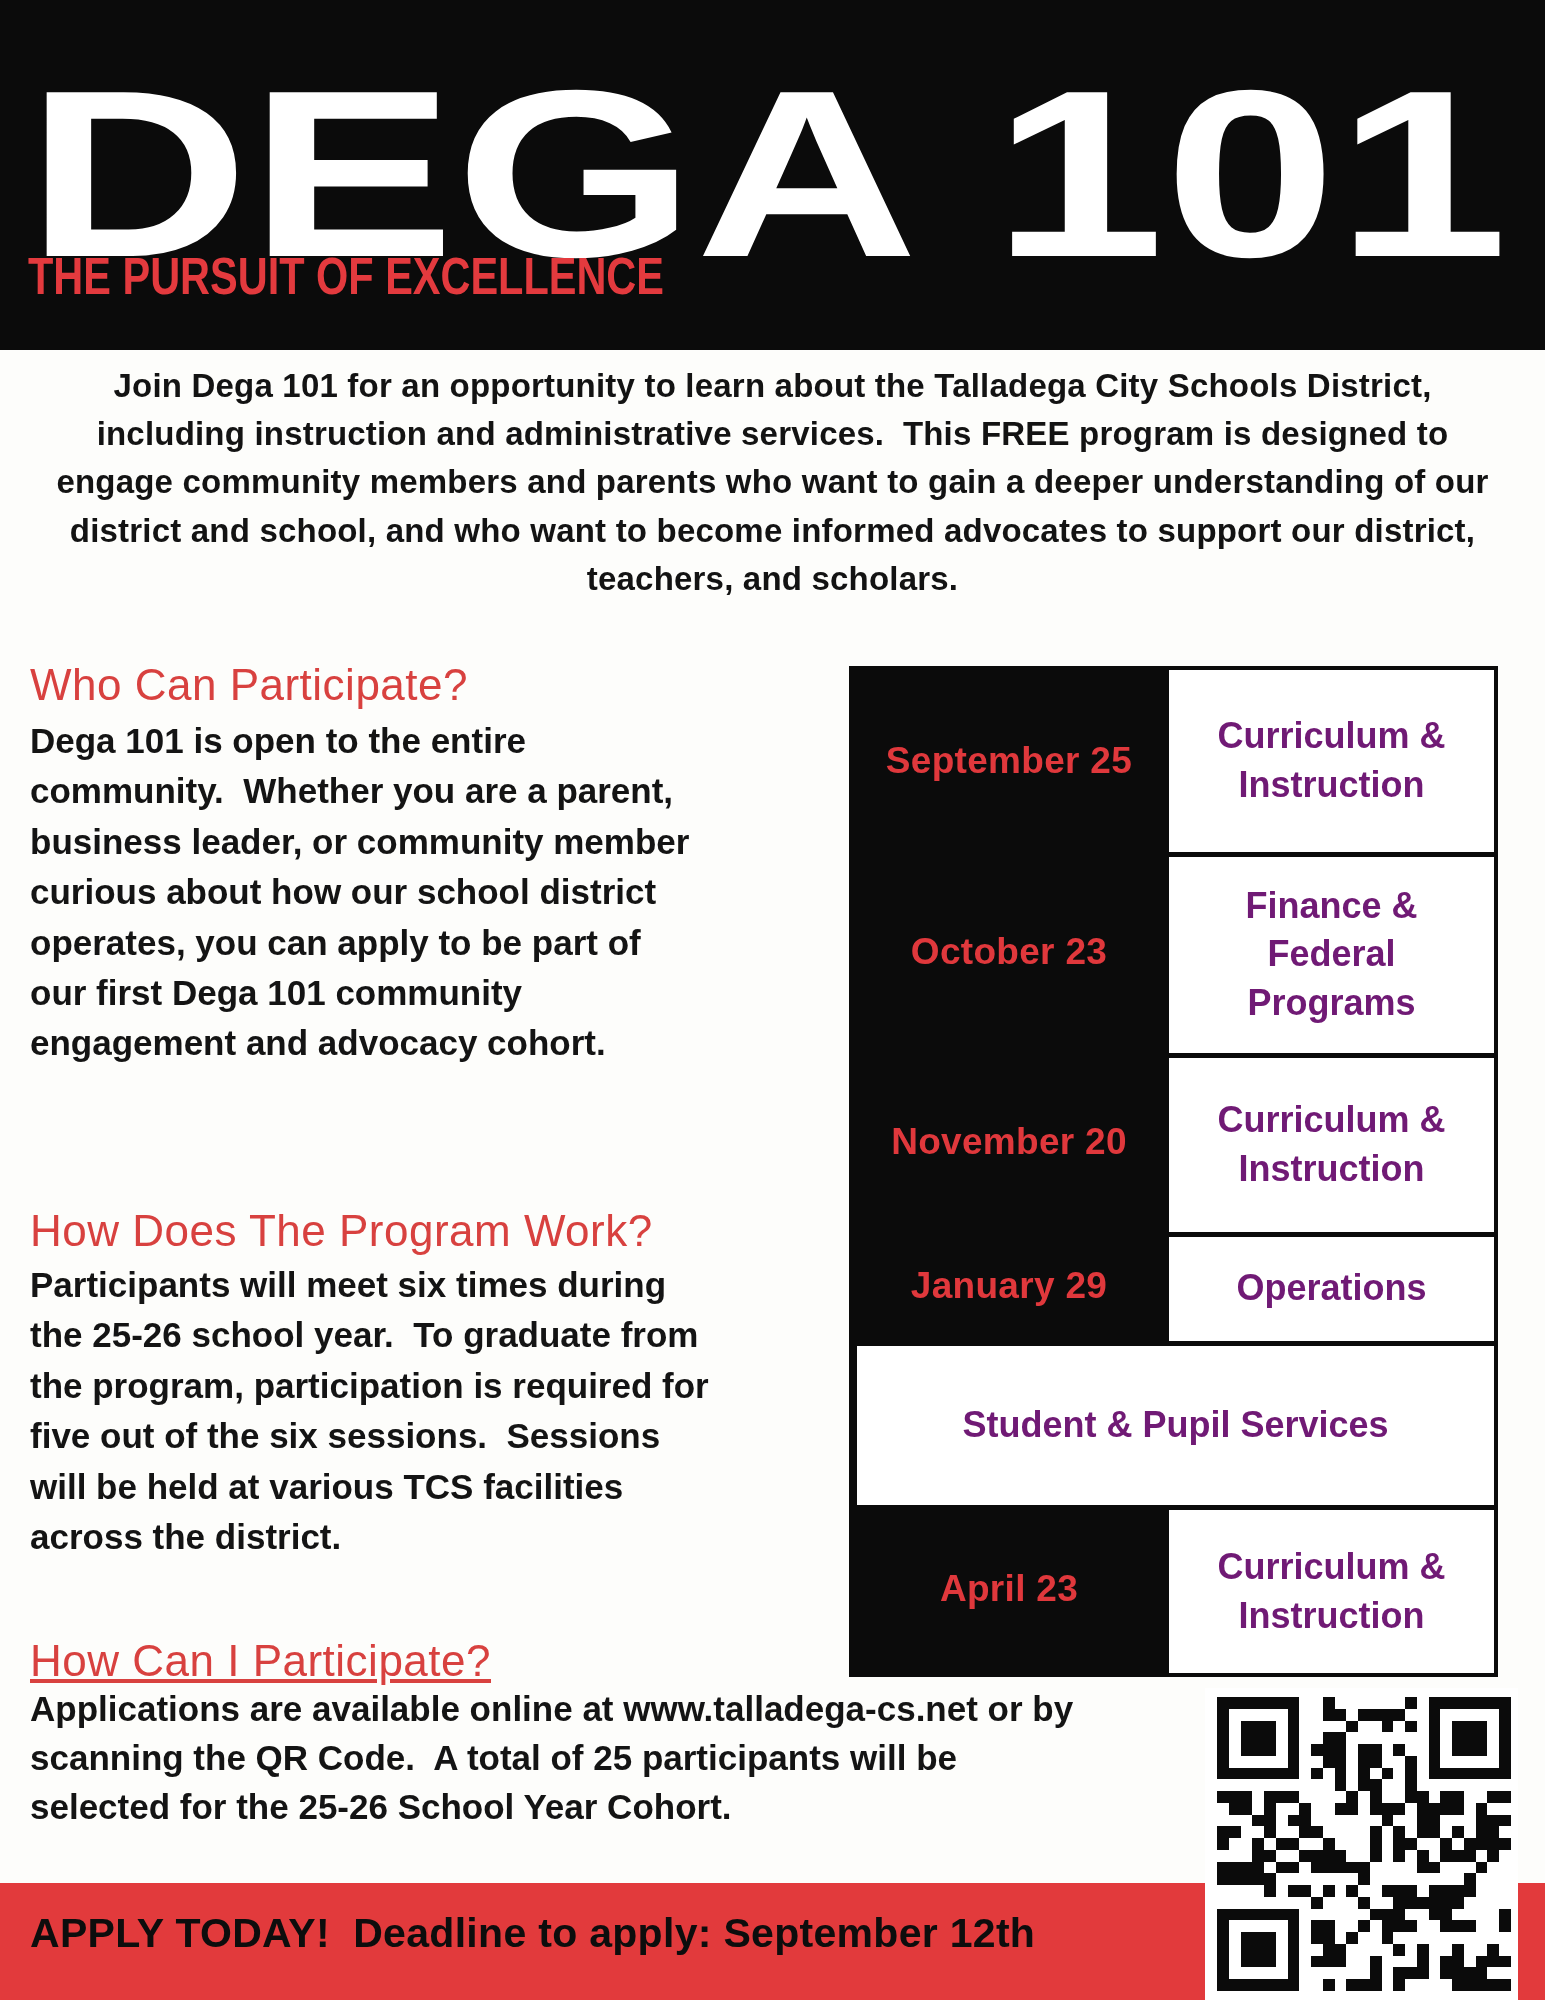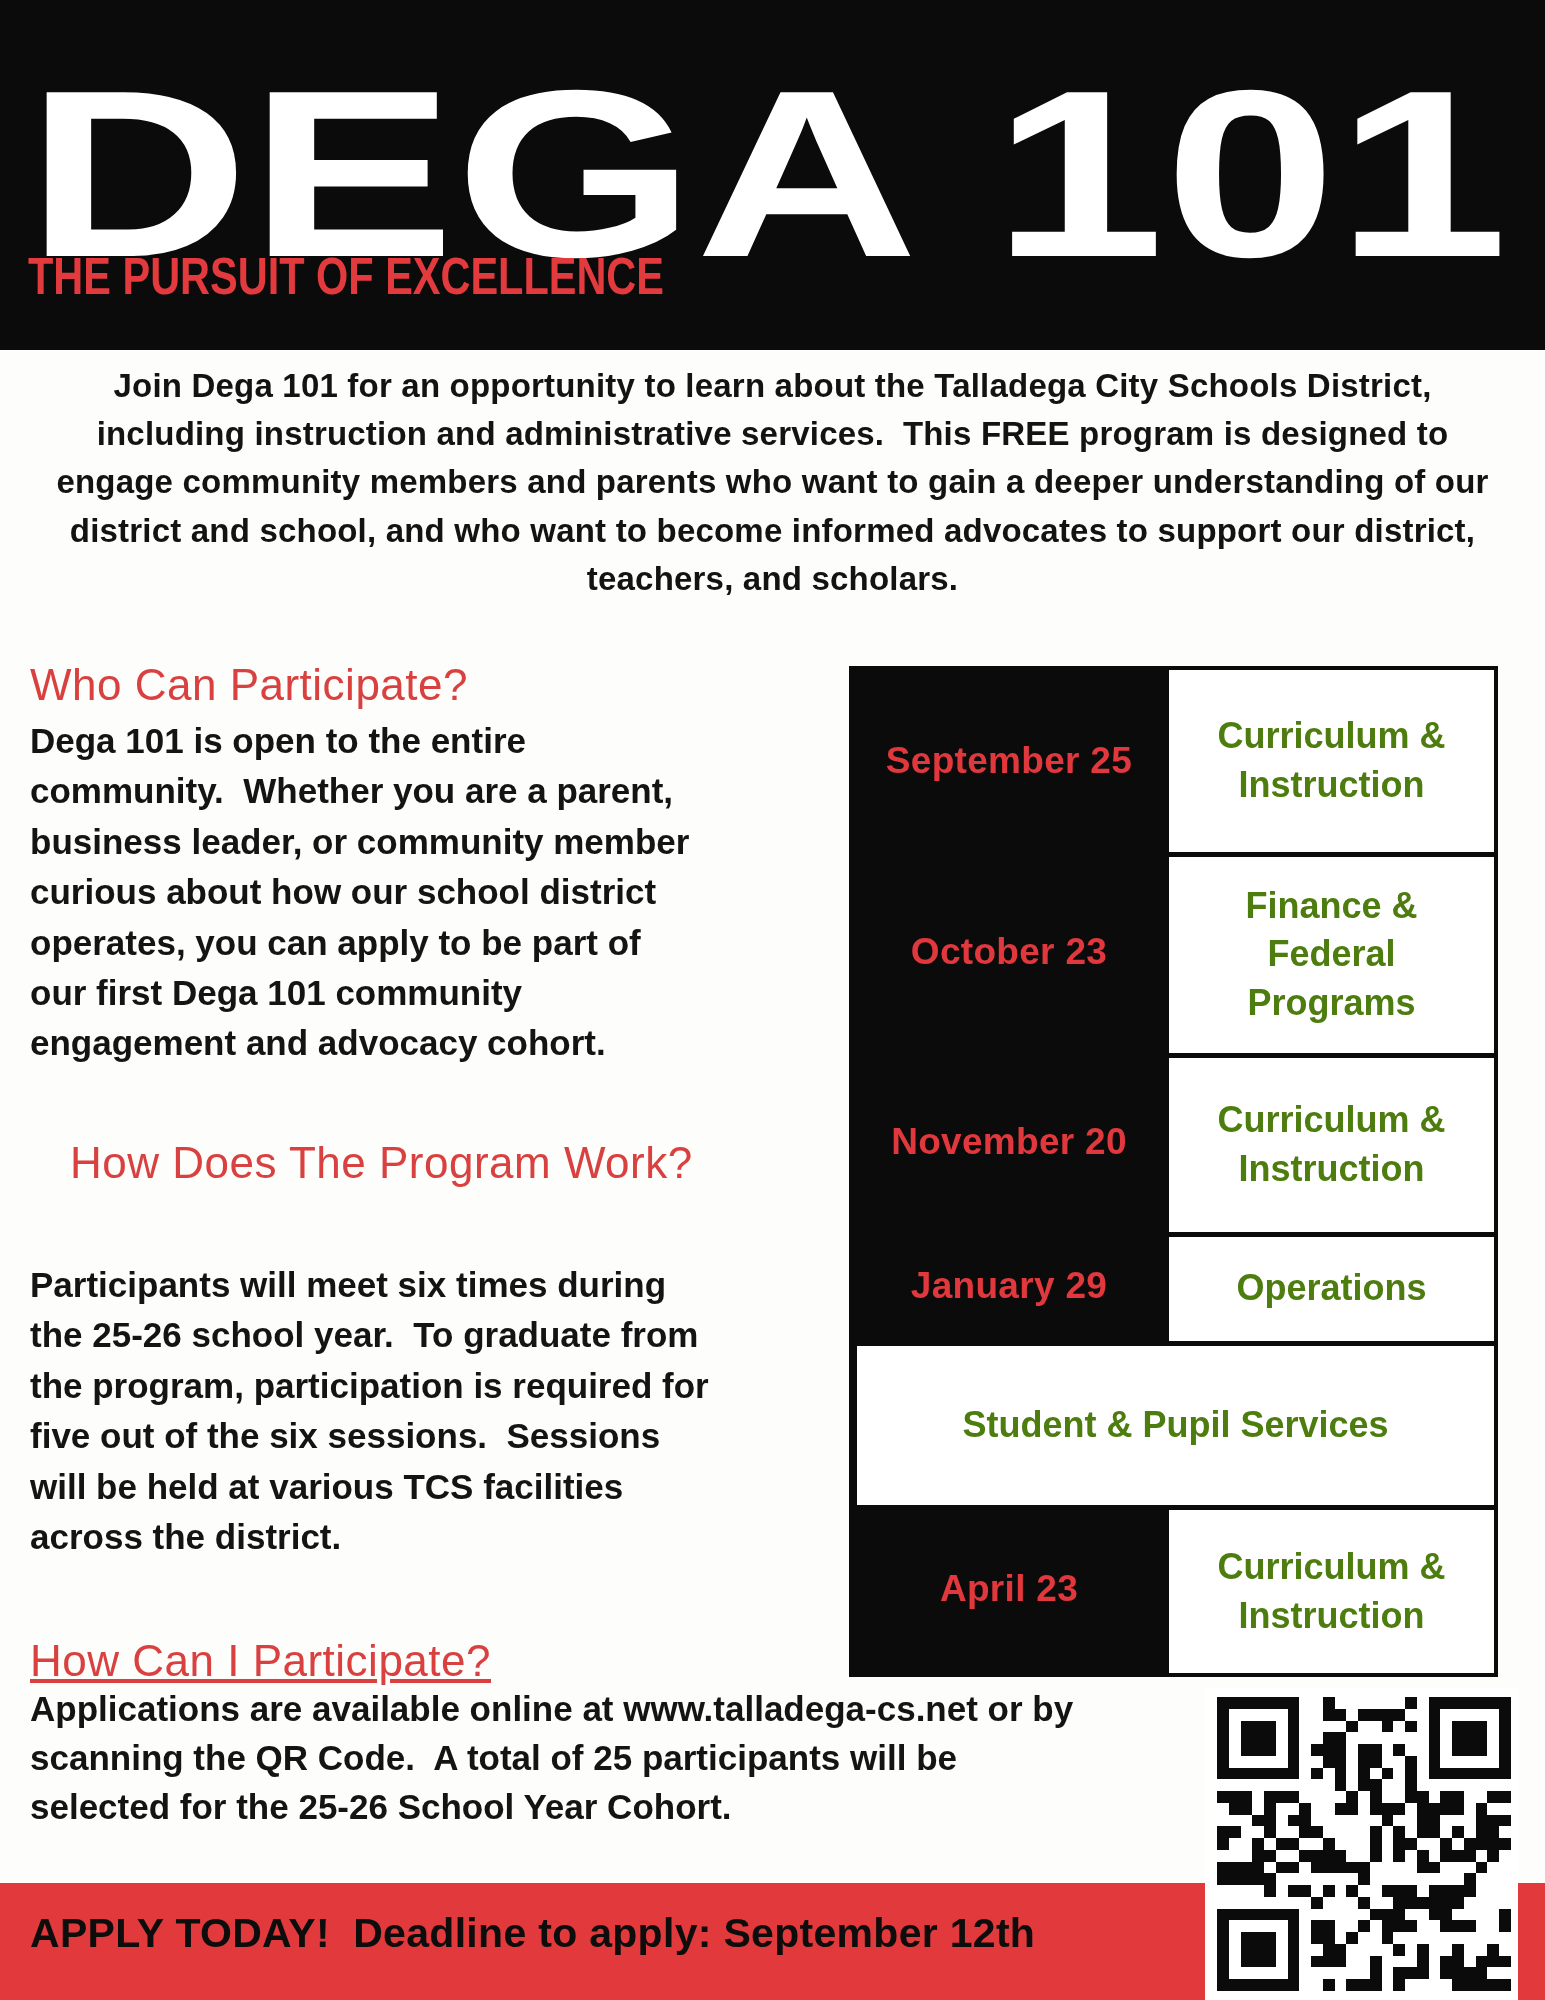--- a/index.html
+++ b/index.html
@@ -24,42 +24,42 @@
   .sec-heading {
     position:absolute; left:30px; font-size:44px; font-weight:normal;
     color:#d8413f; letter-spacing:0.5px;
   }
   .sec-body {
     position:absolute; left:30px; font-size:35px; font-weight:bold;
     line-height:1.44; color:#141414; white-space:pre-wrap;
   }
   #sec1-h { top:660px; }
   #sec1-b { top:716px; width:665px; }
-  #sec2-h { top:1138px;margin-left:40px; }
+  #sec2-h { top:1206px; }
   #sec2-b { top:1260px; width:690px; }
   #sec3-h { top:1636px;text-decoration:underline; }
   #sec3-b { top:1684px; width:1045px; line-height:1.40; }
   
   .schedule {
     position:absolute; left:849px; top:666px; width:649px; height:1011px;
     background:#0b0b0b; border:4px solid #0b0b0b; box-sizing:border-box;
     display:flex; flex-direction:column;
   }
   .srow { display:flex; min-height:0; }
   .srow.r0 { flex:183; } .srow.r1 { flex:203; } .srow.r2 { flex:180; }
   .srow.r3 { flex:110; } .srow.r4 { flex:166; } .srow.r5 { flex:169; }
   .date-cell {
     width:312px; flex:none; background:#0b0b0b; color:#e0383c;
     display:flex; align-items:center; justify-content:center;
     font-size:37px; font-weight:bold; letter-spacing:0.3px; text-align:center;
   }
   .topic-cell {
     flex:1; background:#ffffff; border-left:4px solid #0b0b0b;
     display:flex; align-items:center; justify-content:center;
-    font-size:36px; font-weight:bold; color:#4d7c0f; text-align:center;
+    font-size:36px; font-weight:bold; color:#701a75; text-align:center;
     line-height:1.35; padding:0 14px;
   }
   .srow + .srow .topic-cell { border-top:5px solid #0b0b0b; }
   
   .banner {
     position:absolute; left:0; top:1883px; width:1545px; height:117px;
     background:#e23a3c; z-index:1;
   }
   .banner-text {
     padding:27px 0 0 30px; font-size:41px; font-weight:bold; color:#0d0d0d;

